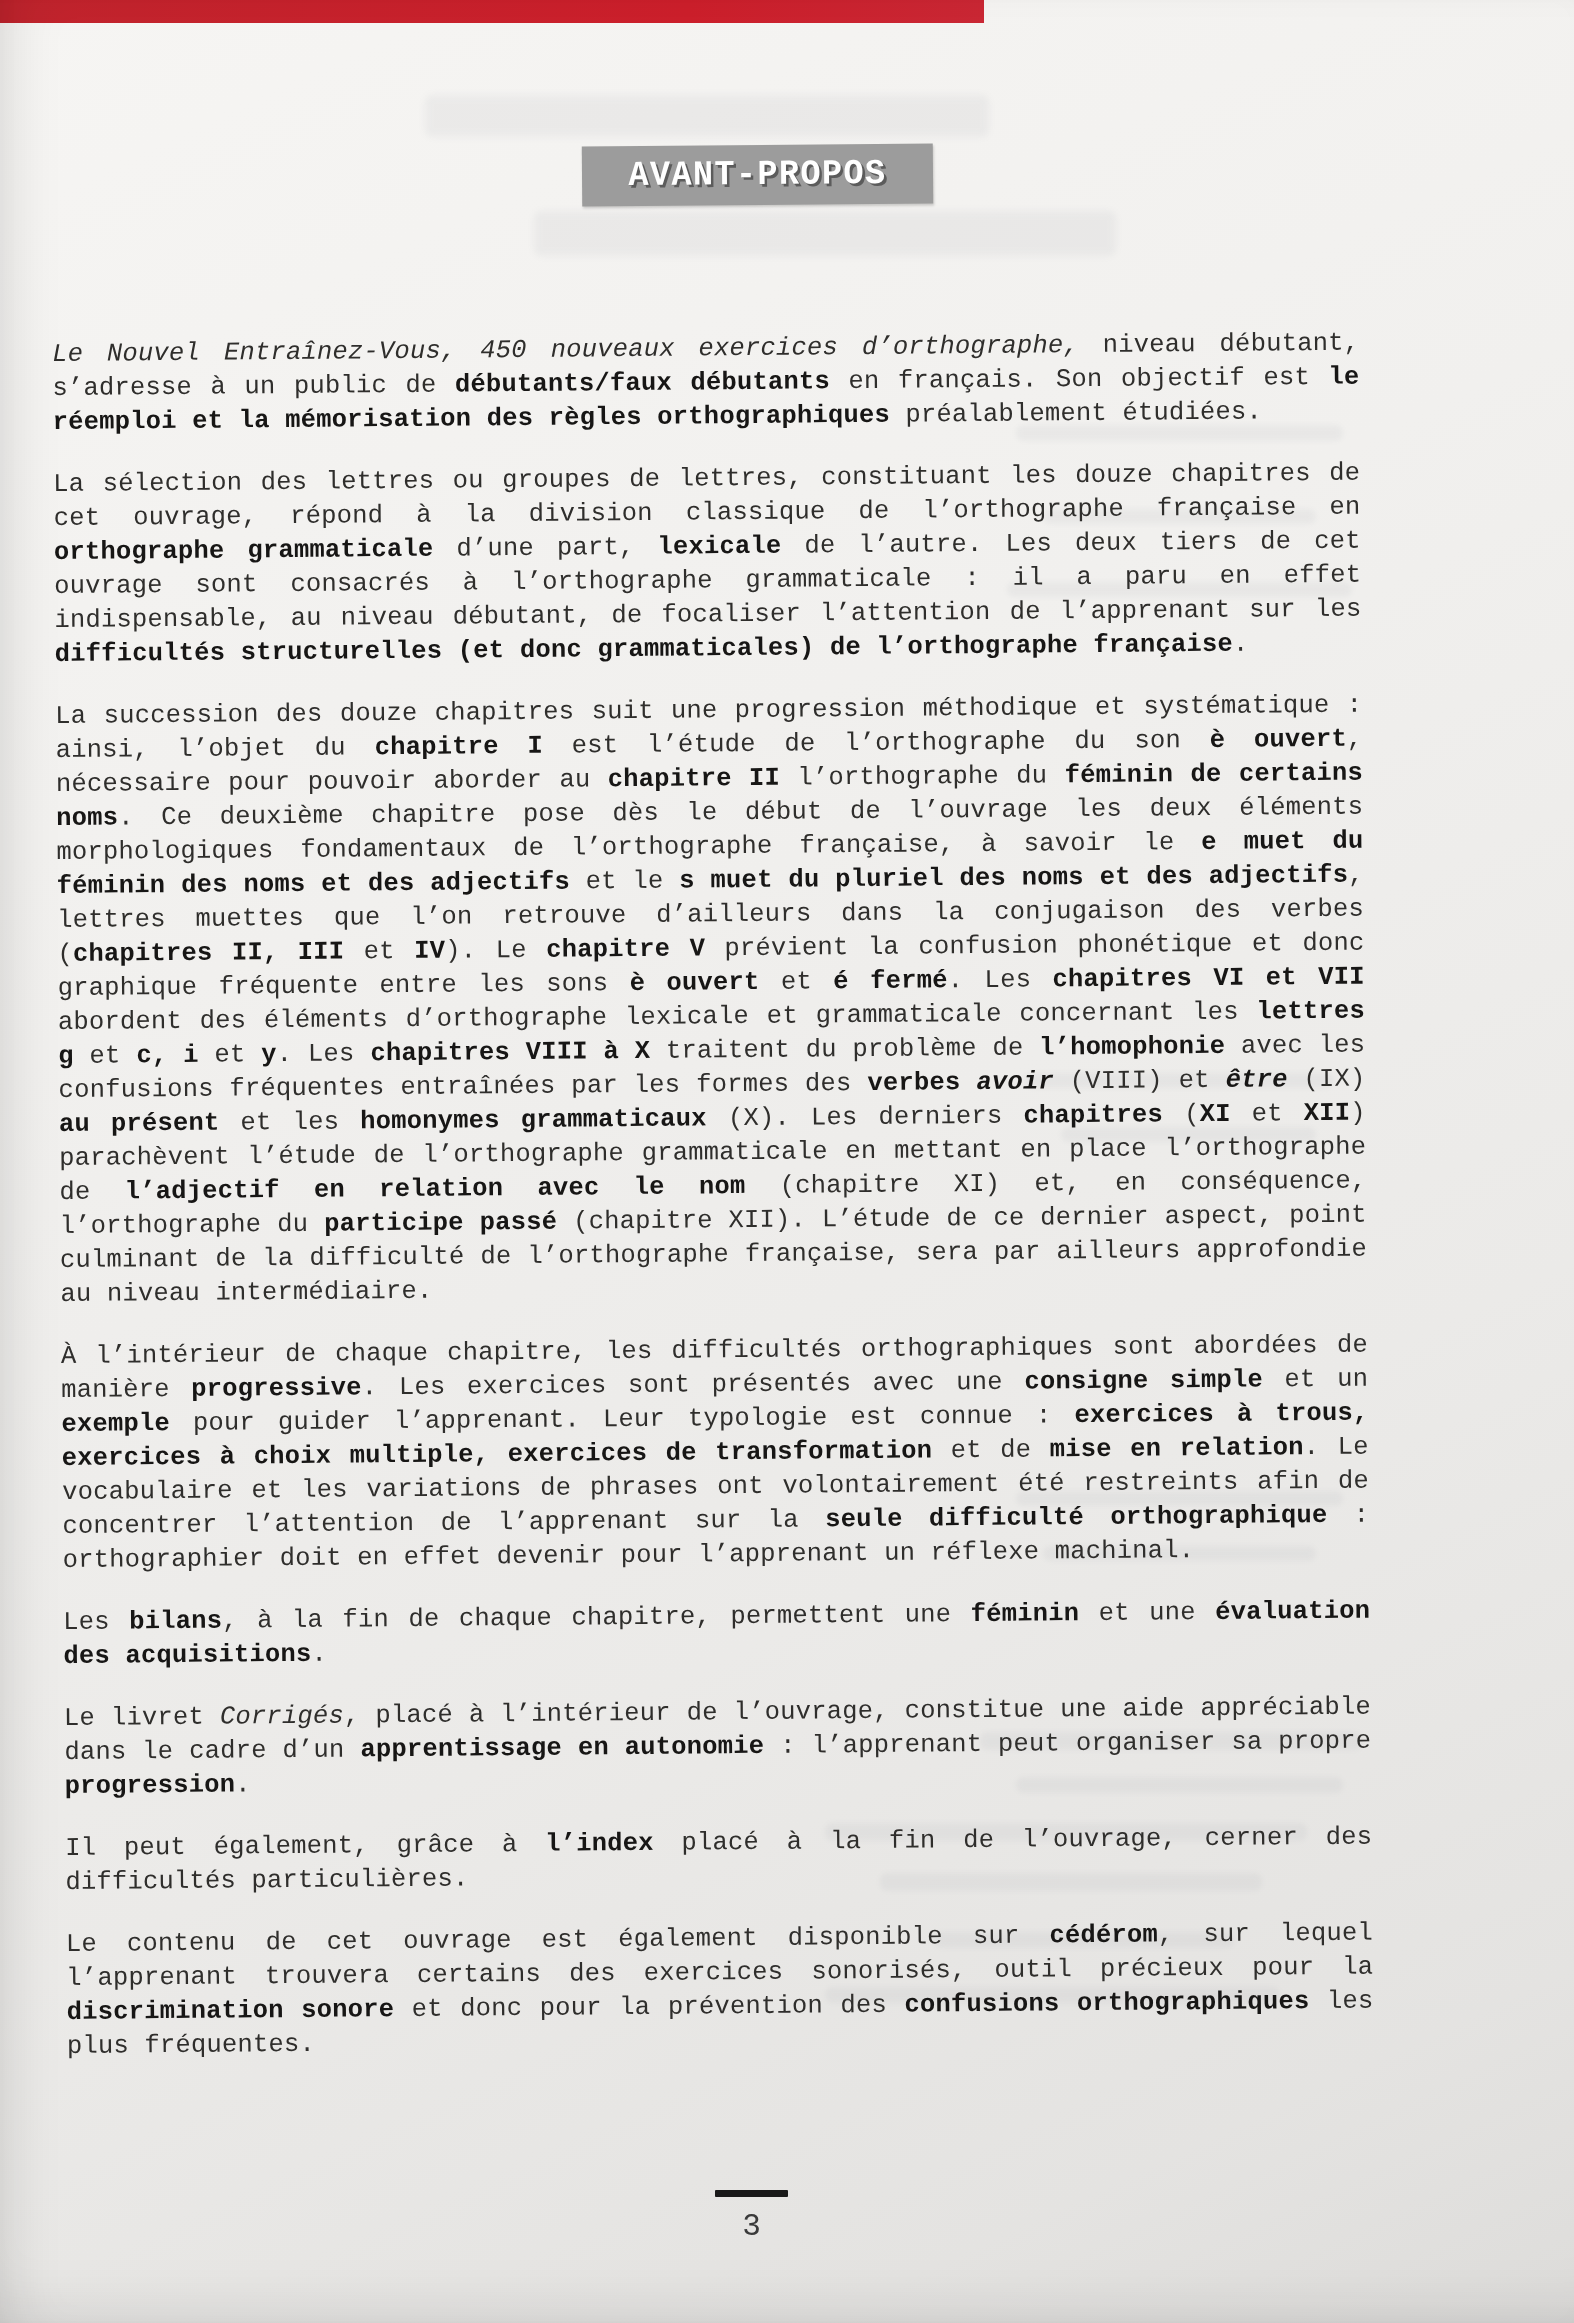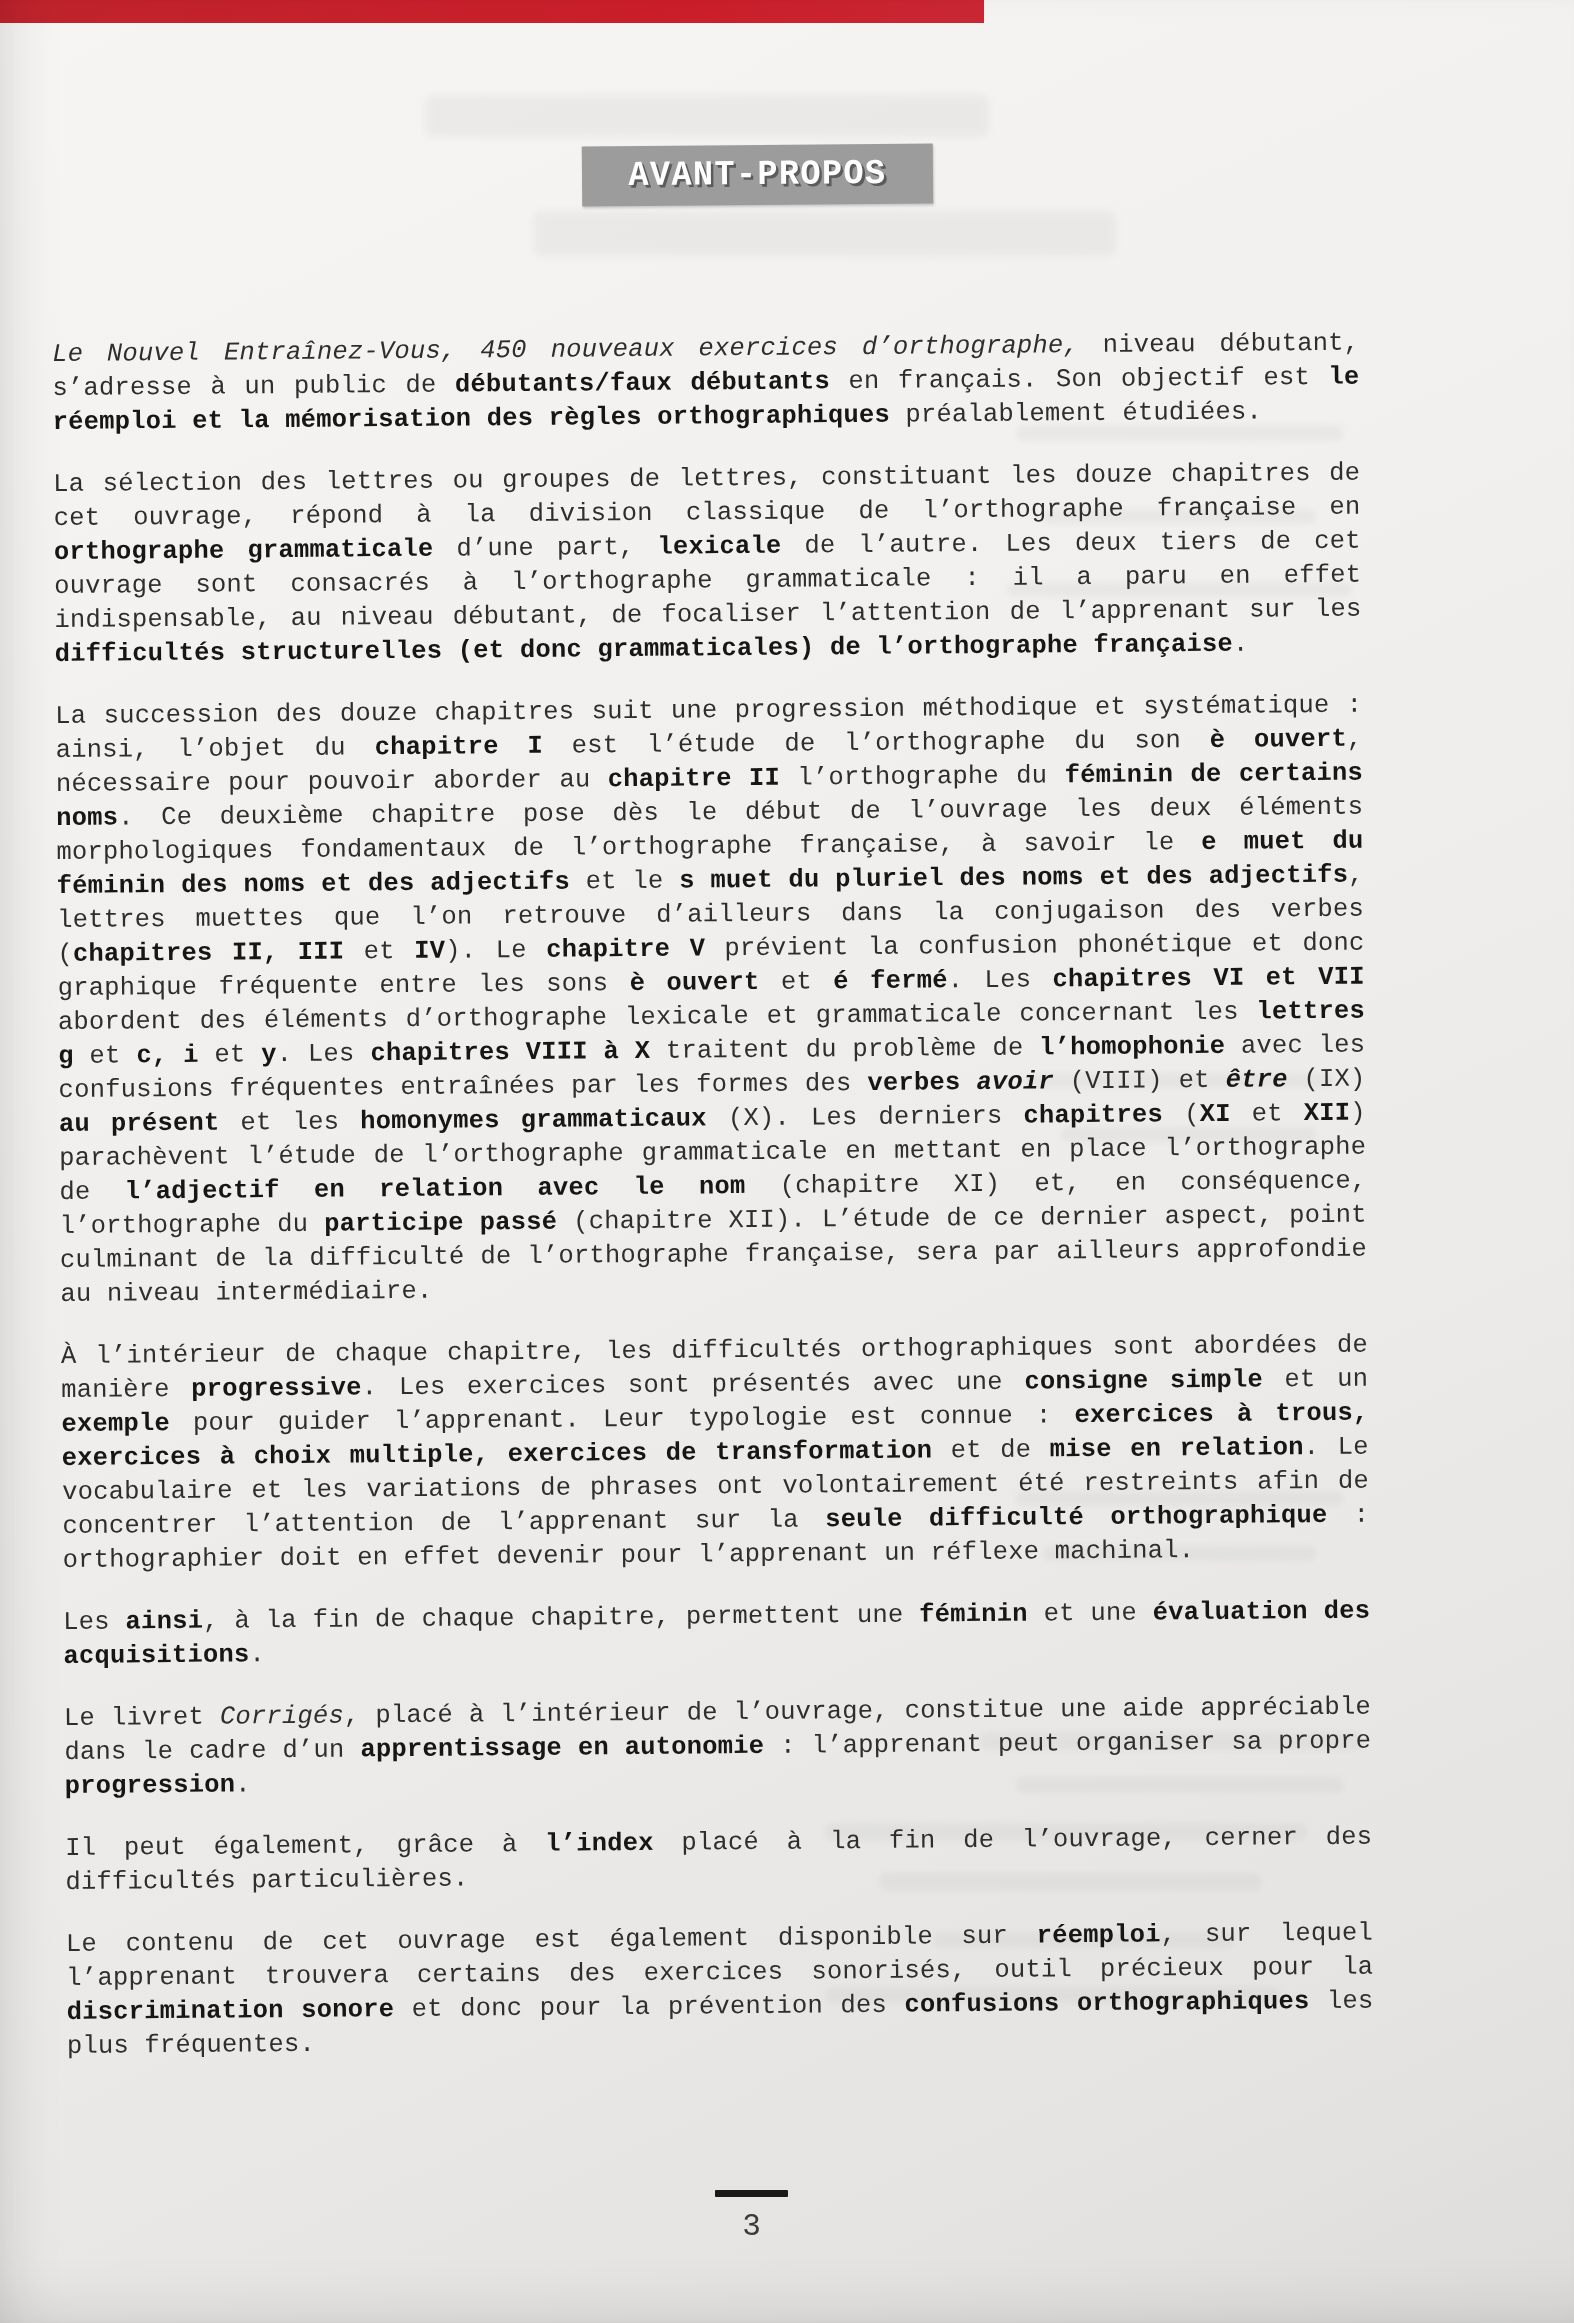--- a/index.html
+++ b/index.html
@@ -81,23 +81,23 @@
 
   <div class="header-box">
     <span>AVANT-PROPOS</span>
   </div>
 
   <div class="content">
     <p class="para"><span class="i">Le Nouvel Entraînez-Vous, 450 nouveaux exercices d’orthographe,</span><span> niveau débutant, s’adresse à un public de </span><span class="b">débutants/faux débutants</span><span> en français. Son objectif est </span><span class="b">le réemploi et la mémorisation des règles orthographiques</span><span> préalablement étudiées.</span></p>
     <p class="para"><span>La sélection des lettres ou groupes de lettres, constituant les douze chapitres de cet ouvrage, répond à la division classique de l’orthographe française en </span><span class="b">orthographe grammaticale</span><span> d’une part, </span><span class="b">lexicale</span><span> de l’autre. Les deux tiers de cet ouvrage sont consacrés à l’orthographe grammaticale : il a paru en effet indispensable, au niveau débutant, de focaliser l’attention de l’apprenant sur les </span><span class="b">difficultés structurelles (et donc grammaticales) de l’orthographe française</span><span>.</span></p>
     <p class="para"><span>La succession des douze chapitres suit une progression méthodique et systématique : ainsi, l’objet du </span><span class="b">chapitre I</span><span> est l’étude de l’orthographe du son </span><span class="b">è ouvert</span><span>, nécessaire pour pouvoir aborder au </span><span class="b">chapitre II</span><span> l’orthographe du </span><span class="b">féminin de certains noms</span><span>. Ce deuxième chapitre pose dès le début de l’ouvrage les deux éléments morphologiques fondamentaux de l’orthographe française, à savoir le </span><span class="b">e muet du féminin des noms et des adjectifs</span><span> et le </span><span class="b">s muet du pluriel des noms et des adjectifs</span><span>, lettres muettes que l’on retrouve d’ailleurs dans la conjugaison des verbes (</span><span class="b">chapitres II, III</span><span> et </span><span class="b">IV</span><span>). Le </span><span class="b">chapitre V</span><span> prévient la confusion phonétique et donc graphique fréquente entre les sons </span><span class="b">è ouvert</span><span> et </span><span class="b">é fermé</span><span>. Les </span><span class="b">chapitres VI et VII</span><span> abordent des éléments d’orthographe lexicale et grammaticale concernant les </span><span class="b">lettres g</span><span> et </span><span class="b">c, i</span><span> et </span><span class="b">y</span><span>. Les </span><span class="b">chapitres VIII à X</span><span> traitent du problème de </span><span class="b">l’homophonie</span><span> avec les confusions fréquentes entraînées par les formes des </span><span class="b">verbes </span><span class="b i">avoir</span><span> (VIII) et </span><span class="b i">être</span><span> (IX) </span><span class="b">au présent</span><span> et les </span><span class="b">homonymes grammaticaux</span><span> (X). Les derniers </span><span class="b">chapitres</span><span> (</span><span class="b">XI</span><span> et </span><span class="b">XII</span><span>) parachèvent l’étude de l’orthographe grammaticale en mettant en place l’orthographe de </span><span class="b">l’adjectif en relation avec le nom</span><span> (chapitre XI) et, en conséquence, l’orthographe du </span><span class="b">participe passé</span><span> (chapitre XII). L’étude de ce dernier aspect, point culminant de la difficulté de l’orthographe française, sera par ailleurs approfondie au niveau intermédiaire.</span></p>
     <p class="para"><span>À l’intérieur de chaque chapitre, les difficultés orthographiques sont abordées de manière </span><span class="b">progressive</span><span>. Les exercices sont présentés avec une </span><span class="b">consigne simple</span><span> et un </span><span class="b">exemple</span><span> pour guider l’apprenant. Leur typologie est connue : </span><span class="b">exercices à trous, exercices à choix multiple, exercices de transformation</span><span> et de </span><span class="b">mise en relation</span><span>. Le vocabulaire et les variations de phrases ont volontairement été restreints afin de concentrer l’attention de l’apprenant sur la </span><span class="b">seule difficulté orthographique</span><span> : orthographier doit en effet devenir pour l’apprenant un réflexe machinal.</span></p>
-    <p class="para"><span>Les </span><span class="b">ainsi</span><span>, à la fin de chaque chapitre, permettent une </span><span class="b">féminin</span><span> et une </span><span class="b">évaluation des acquisitions</span><span>.</span></p>
+    <p class="para"><span>Les </span><span class="b">bilans</span><span>, à la fin de chaque chapitre, permettent une </span><span class="b">féminin</span><span> et une </span><span class="b">évaluation des acquisitions</span><span>.</span></p>
     <p class="para"><span>Le livret </span><span class="i">Corrigés</span><span>, placé à l’intérieur de l’ouvrage, constitue une aide appréciable dans le cadre d’un </span><span class="b">apprentissage en autonomie</span><span> : l’apprenant peut organiser sa propre </span><span class="b">progression</span><span>.</span></p>
     <p class="para"><span>Il peut également, grâce à </span><span class="b">l’index</span><span> placé à la fin de l’ouvrage, cerner des difficultés particulières.</span></p>
-    <p class="para"><span>Le contenu de cet ouvrage est également disponible sur </span><span class="b">réemploi</span><span>, sur lequel l’apprenant trouvera certains des exercices sonorisés, outil précieux pour la </span><span class="b">discrimination sonore</span><span> et donc pour la prévention des </span><span class="b">confusions orthographiques</span><span> les plus fréquentes.</span></p>
+    <p class="para"><span>Le contenu de cet ouvrage est également disponible sur </span><span class="b">cédérom</span><span>, sur lequel l’apprenant trouvera certains des exercices sonorisés, outil précieux pour la </span><span class="b">discrimination sonore</span><span> et donc pour la prévention des </span><span class="b">confusions orthographiques</span><span> les plus fréquentes.</span></p>
   </div>
 
   <div class="foot-rule"></div>
   <div class="foot-num">3</div>
 
 </div>
 
 
 </body></html>

